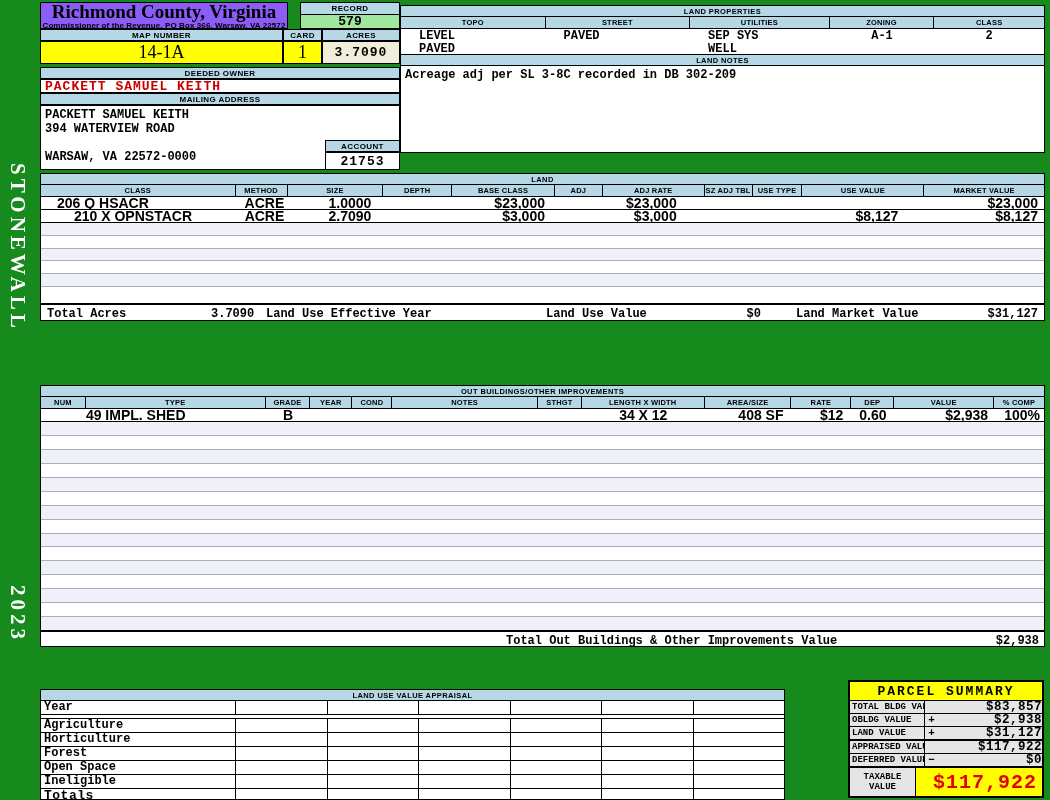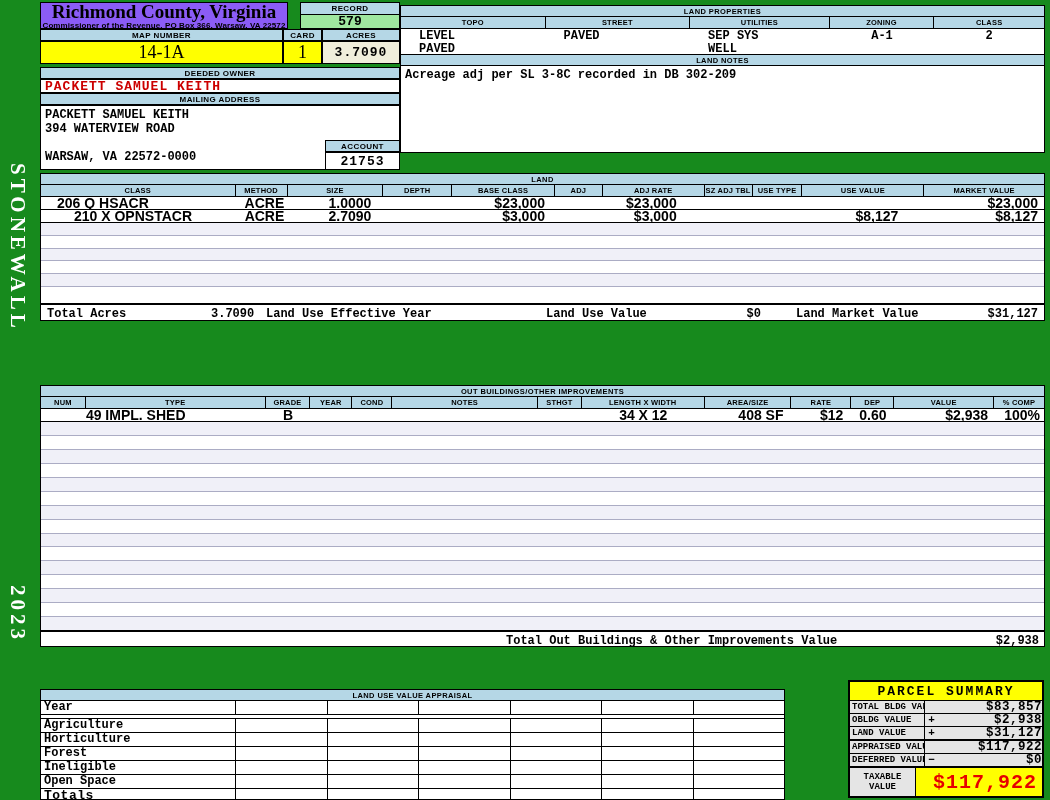--- a/index.html
+++ b/index.html
@@ -329,32 +329,32 @@
         <div class="luva-cells">
             <div class="luva-cell"></div>
             <div class="luva-cell"></div>
             <div class="luva-cell"></div>
             <div class="luva-cell"></div>
             <div class="luva-cell"></div>
             <div class="luva-cell"></div>
           </div>
       </div>
       <div class="luva-row">
+        <div class="luva-label">Open Space</div>
+        <div class="luva-cells">
+            <div class="luva-cell"></div>
+            <div class="luva-cell"></div>
+            <div class="luva-cell"></div>
+            <div class="luva-cell"></div>
+            <div class="luva-cell"></div>
+            <div class="luva-cell"></div>
+          </div>
+      </div>
+      <div class="luva-row">
         <div class="luva-label">Ineligible</div>
-        <div class="luva-cells">
-            <div class="luva-cell"></div>
-            <div class="luva-cell"></div>
-            <div class="luva-cell"></div>
-            <div class="luva-cell"></div>
-            <div class="luva-cell"></div>
-            <div class="luva-cell"></div>
-          </div>
-      </div>
-      <div class="luva-row">
-        <div class="luva-label">Open Space</div>
         <div class="luva-cells">
             <div class="luva-cell"></div>
             <div class="luva-cell"></div>
             <div class="luva-cell"></div>
             <div class="luva-cell"></div>
             <div class="luva-cell"></div>
             <div class="luva-cell"></div>
           </div>
       </div>
       <div class="luva-row totals">

